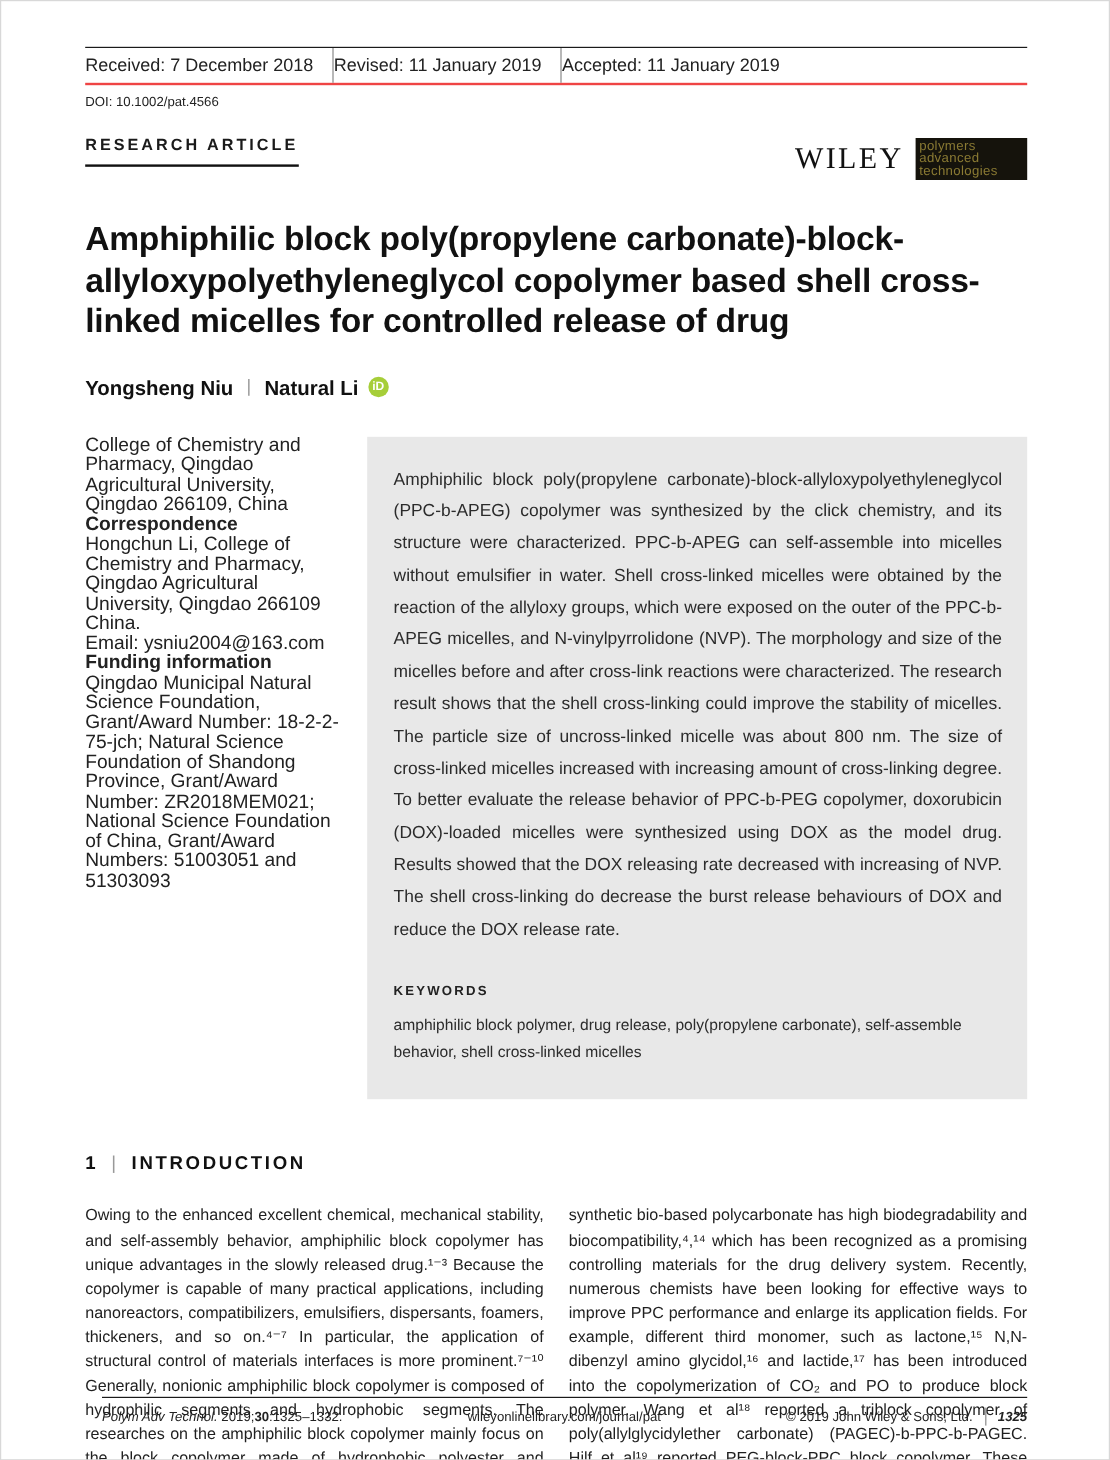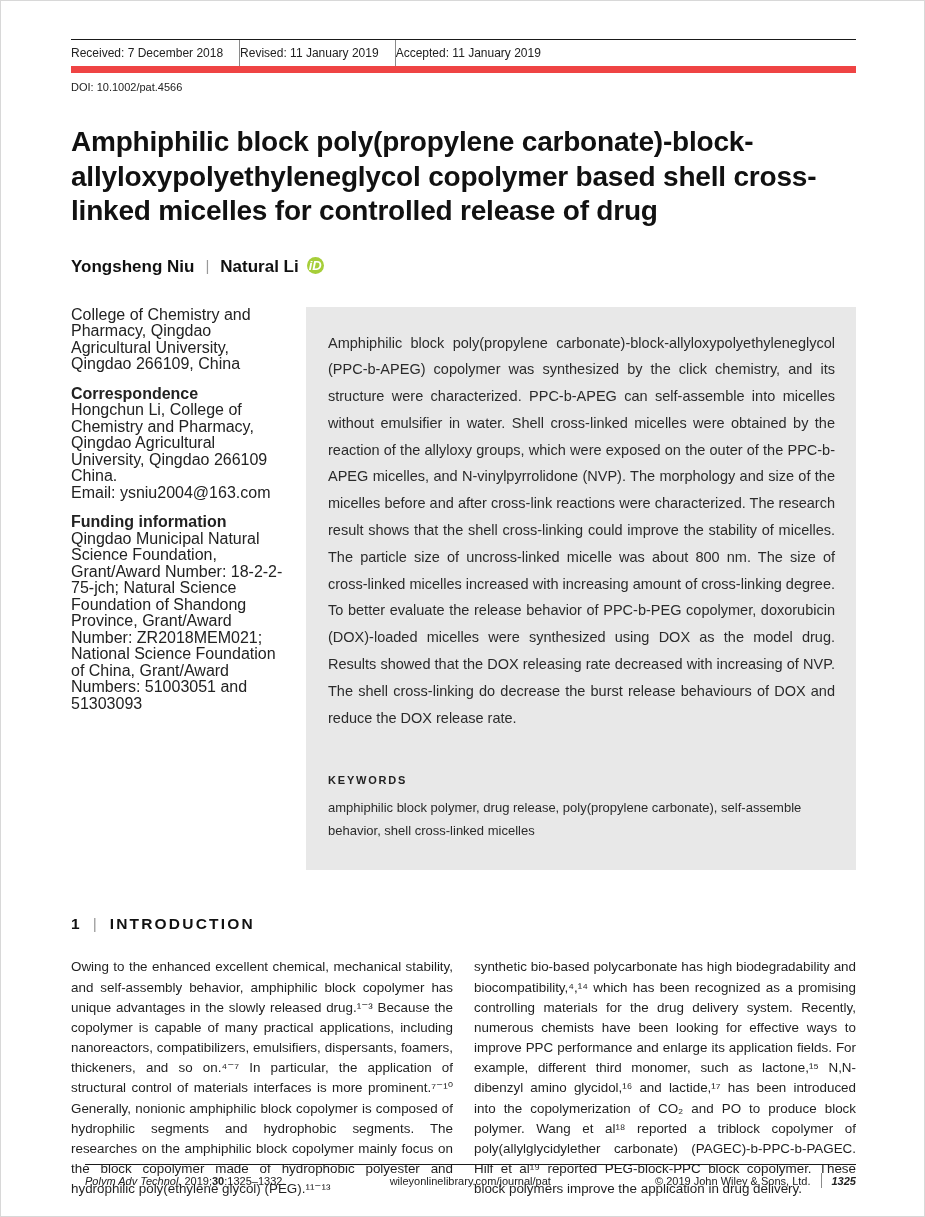--- a/index.html
+++ b/index.html
@@ -12,22 +12,22 @@
     font-family:"Liberation Sans","DejaVu Sans",sans-serif;
     color:#1a1a1a;
     padding:38px 68px 0 70px;
     overflow:hidden;
     border:1px solid #d8d8d8;
   }
   
   .meta-bar {
     display:flex; align-items:flex-end;
     border-top:1.5px solid #1a1a1a;
-    border-bottom:7px solid #ef4444;
-    font-size:12px; color:#222;
+    border-bottom:2px solid #ef4444;
+    font-size:15px; color:#222;
   }
   .meta-item { padding:6px 16px 6px 0; }
   .meta-item + .meta-item { border-left:1px solid #8a8a8a; padding-left:0; }
   .doi-line { margin-top:8px; font-size:11px; color:#222; }
 
   
   .header-row { margin-top:22px; display:flex; justify-content:space-between; align-items:flex-start; }
   .article-type {
     display:inline-block;
     font-size:13.5px; font-weight:bold; letter-spacing:2.5px;
@@ -52,35 +52,34 @@
   .title {
     margin-top:32px; max-width:792px;
     font-size:28px; line-height:34.5px; font-weight:bold; color:#111;
     letter-spacing:-0.2px;
   }
   .authors { margin-top:28px; display:flex; font-size:17px; font-weight:bold; color:#111; }
   .author-sep { font-weight:normal; color:#999; margin:0 11px; font-size:15px; }
   .orcid {
     width:17px; height:17px; border-radius:50%;
     display:flex; align-items:center; justify-content:center;
-    color:#fff; font-size:13px; font-weight:bold; margin-left:8px;
+    color:#fff; font-size:10px; font-weight:bold; margin-left:8px;
     cursor:pointer;
-    font-style:italic;
   }
 
   
   .info-row { margin-top:30px; display:flex; align-items:flex-start; }
   .sidebar { width:235px; padding-right:22px; font-size:16px; line-height:16.5px; color:#222; }
-  .sidebar .block-label { font-weight:bold; margin-top:13px; }
+  .sidebar .block-label { font-weight:bold; }
   .sidebar p { margin:0; }
   .abstract-box { flex:1; background:#e8e8e8; padding:23px 21px 28px 22px; }
   .abstract-text {
     font-size:14.5px; line-height:26.8px; text-align:justify; color:#2b2b2b;
   }
-  .keywords-label { margin-top:43px; font-size:11px; font-weight:bold; letter-spacing:1.8px; color:#222; }
+  .keywords-label { margin-top:32px; font-size:11px; font-weight:bold; letter-spacing:1.8px; color:#222; }
   .keywords-text { margin-top:11px; font-size:13px; line-height:22.5px; color:#2b2b2b; }
 
   
   .section-heading { margin-top:45px; display:flex; align-items:baseline; font-size:15.5px; font-weight:bold; color:#111; }
   .section-sep { font-weight:normal; color:#999; margin:0 13px; }
   .section-label { letter-spacing:2.2px; }
   .body-cols { margin-top:24px; display:flex; gap:21px; }
   .body-col { width:50%; font-size:13.4px; line-height:20.15px; text-align:justify; color:#1f1f1f; }
   .body-col p { margin:0; }
 
@@ -102,20 +101,31 @@
 
 <div class="page">
 
   <div class="meta-bar">
     <div class="meta-item">Received: 7 December 2018</div>
     <div class="meta-item">Revised: 11 January 2019</div>
     <div class="meta-item">Accepted: 11 January 2019</div>
   </div>
   <div class="doi-line">DOI: 10.1002/pat.4566</div>
 
+  <div class="header-row">
+    <div class="article-type">RESEARCH ARTICLE</div>
+    <div class="brand-row">
+      <div class="wiley">WILEY</div>
+      <div class="logo-box" style="background: rgb(21, 19, 12);">
+        <span style="color: rgb(138, 122, 51);">polymers</span>
+        <span style="color: rgb(138, 122, 51);">advanced</span>
+        <span style="color: rgb(138, 122, 51);">technologies</span>
+      </div>
+    </div>
+  </div>
 
   <h1 class="title">Amphiphilic block poly(propylene carbonate)-block-allyloxypolyethyleneglycol copolymer based shell cross-linked micelles for controlled release of drug</h1>
 
   <div class="authors">
     <span>Yongsheng Niu</span>
     <span class="author-sep">|</span>
     <span>Natural Li</span>
     <span class="orcid" id="orcid-badge" style="background: rgb(166, 206, 57);">iD</span>
   </div>
 

